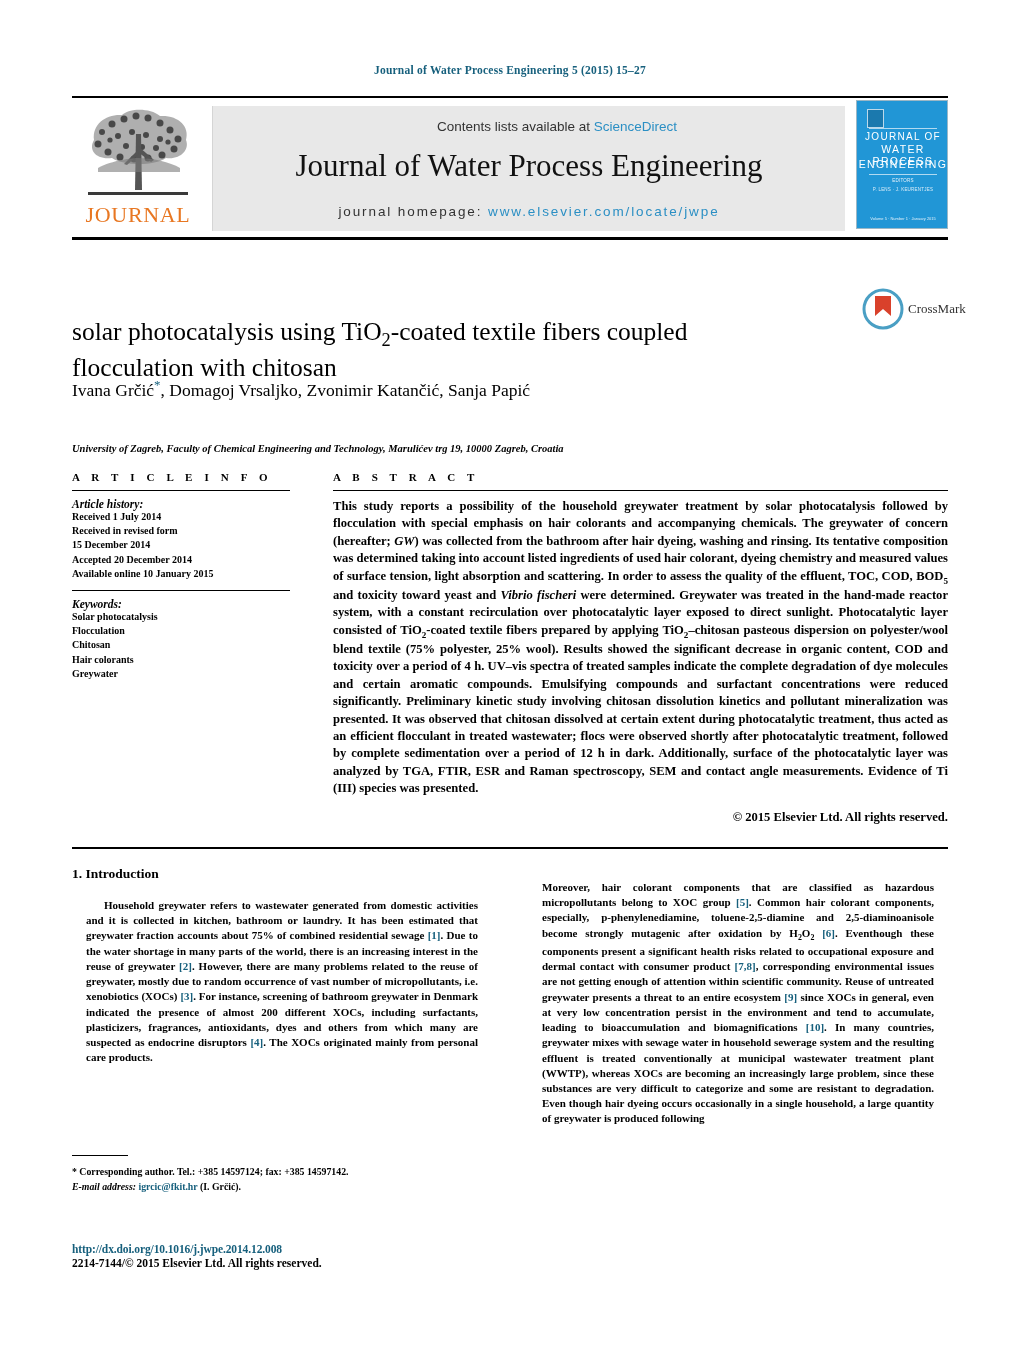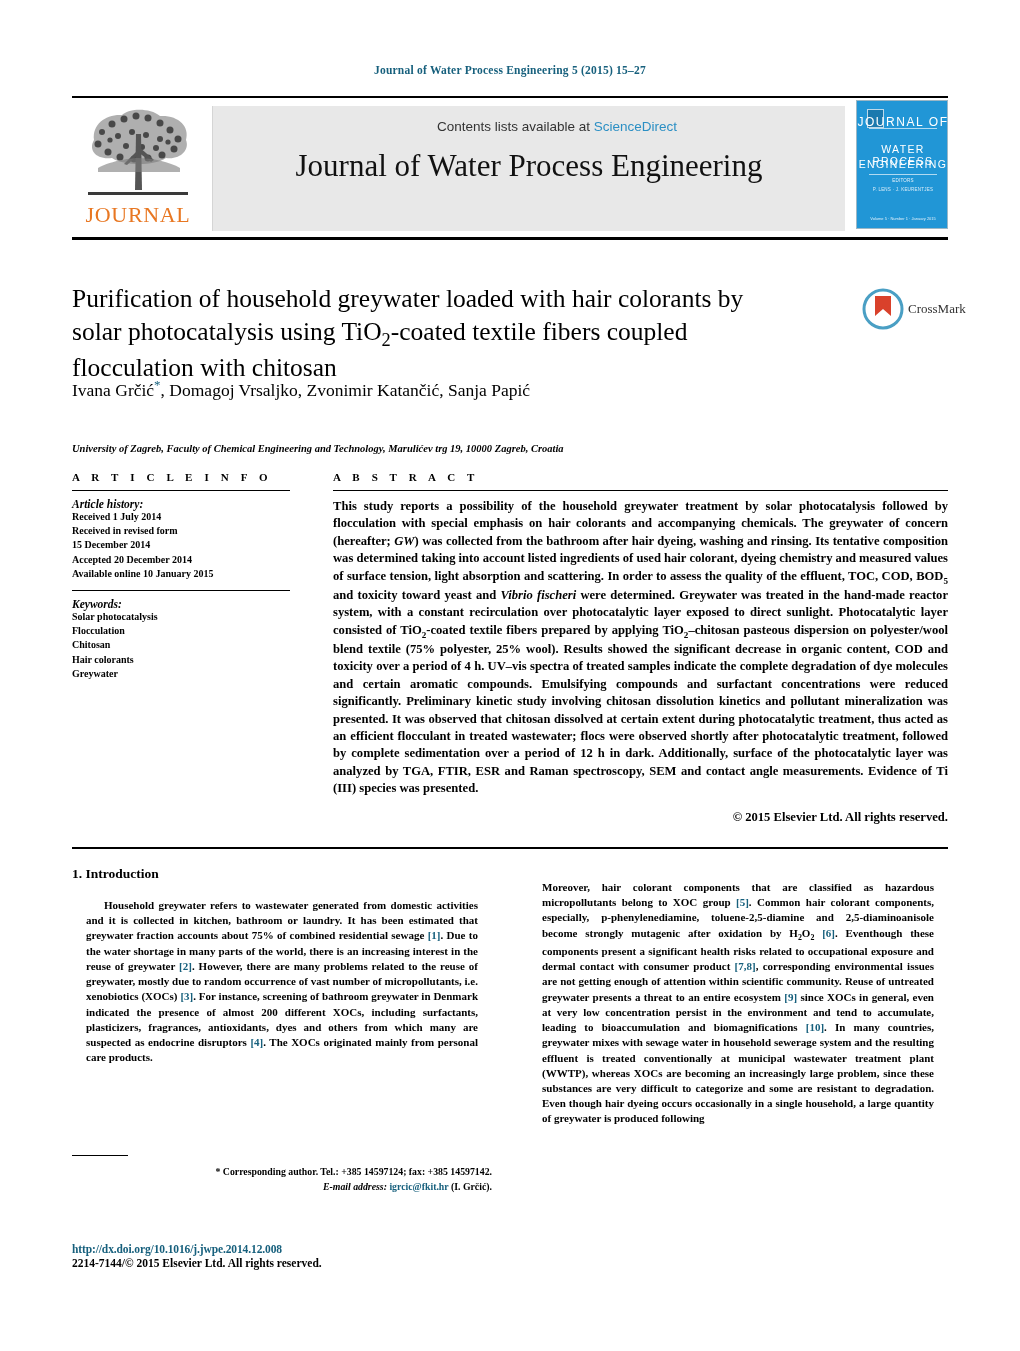--- a/index.html
+++ b/index.html
@@ -131,21 +131,21 @@
     box-sizing: border-box;
   }
   .cover-l1, .cover-l2, .cover-l3 {
     position: absolute;
     width: 92px;
     text-align: center;
     color: #ffffff;
     font-family: "Liberation Sans", sans-serif;
     letter-spacing: 0.13em;
   }
-  .cover-l1 { top: 14px; font-size: 12px; }
+  .cover-l1 { top: 30px; font-size: 10px; }
   .cover-l2 { top: 42px; font-size: 10.5px; }
   .cover-l3 { top: 57px; font-size: 10.5px; }
   .cover-hr {
     position: absolute;
     left: 12px;
     width: 68px; height: 1px;
     background: rgba(255,255,255,0.65);
   }
   .cover-hr.a { top: 27px; }
   .cover-hr.b { top: 73px; }
@@ -314,21 +314,20 @@
     margin: 14px;
   }
   .para.noindent { text-indent: 0; }
   .ref { color: #17607d; }
 
   
   .footnote {
     position: absolute;
     left: 72px; top: 1155px;
     width: 420px;
-    text-align: right;
   }
   .fn-rule {
     width: 56px; height: 1px;
     background: #000;
     margin-bottom: 9px;
   }
   .fn-line {
     font-size: 9.8px;
     font-weight: bold;
     line-height: 1.5;
@@ -406,40 +405,43 @@
         </g>
       </svg>
       <div class="elsevier-word">JOURNAL</div>
     </div>
 
     <div class="banner">
       <div class="banner-contents">
         <span>Contents lists available at </span><span class="sd-link">ScienceDirect</span>
       </div>
       <div class="banner-title">Journal of Water Process Engineering</div>
+      <div class="banner-homepage">
+        <span>journal homepage: </span><span class="hp-link">www.elsevier.com/locate/jwpe</span>
+      </div>
     </div>
 
     <div class="cover-thumb">
       <div class="cover-mark"></div>
       <div class="cover-hr a"></div>
       <div class="cover-l1">JOURNAL OF</div>
       <div class="cover-l2">WATER PROCESS</div>
       <div class="cover-l3">ENGINEERING</div>
       <div class="cover-hr b"></div>
       <div class="cover-sub">EDITORS</div>
       <div class="cover-sub2">P. LENS  ·  J. KEURENTJES</div>
       <div class="cover-foot">Volume 5  ·  Number 1  ·  January 2015</div>
     </div>
 
     <div class="rule-bottom"></div>
   </div>
 
   <div class="title-block">
     <h1 class="article-title">
-      <span>Purification of household greywater loaded with hair colorants by</span><br>
+      <br>
       <span>solar photocatalysis using TiO</span><sub>2</sub><span>-coated textile fibers coupled</span><br>
       <span>flocculation with chitosan</span>
     </h1>
   </div>
 
   <div class="authors">
     <span>Ivana Grčić</span><span class="corr-star">*</span><span>, Domagoj Vrsaljko, Zvonimir Katančić, Sanja Papić</span>
   </div>
   <div class="affil">University of Zagreb, Faculty of Chemical Engineering and Technology, Marulićev trg 19, 10000 Zagreb, Croatia</div>
 

